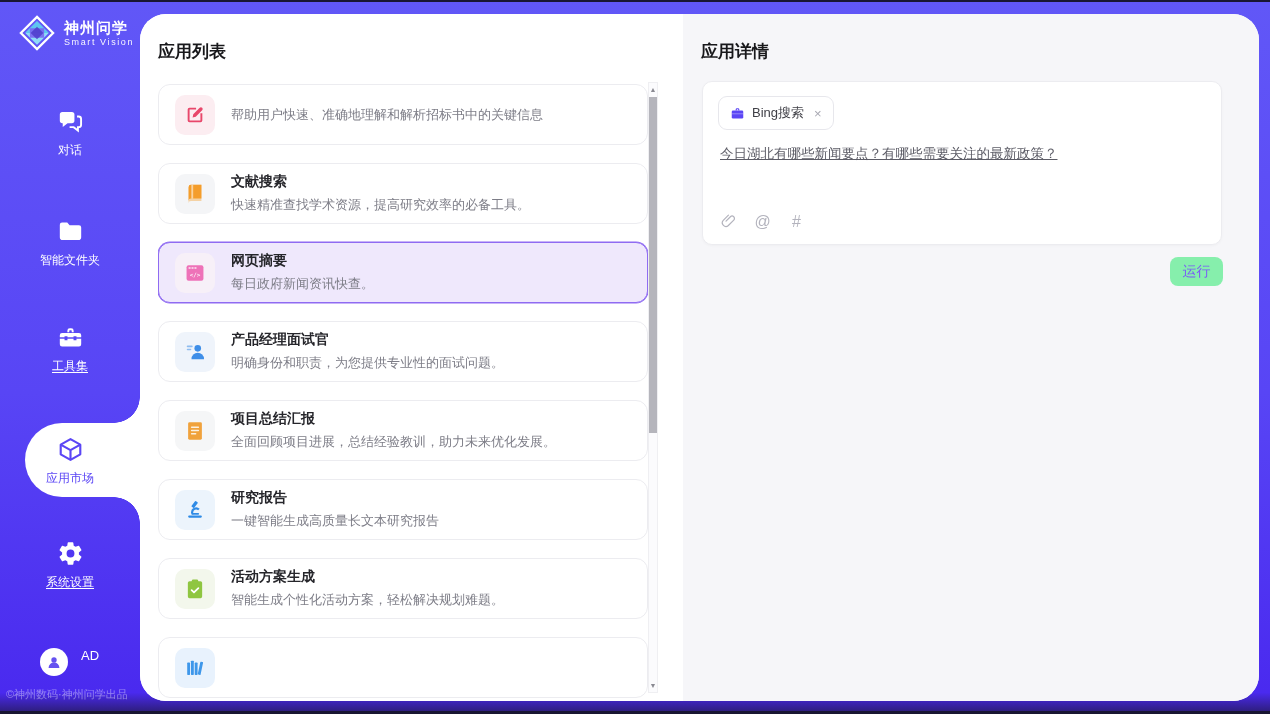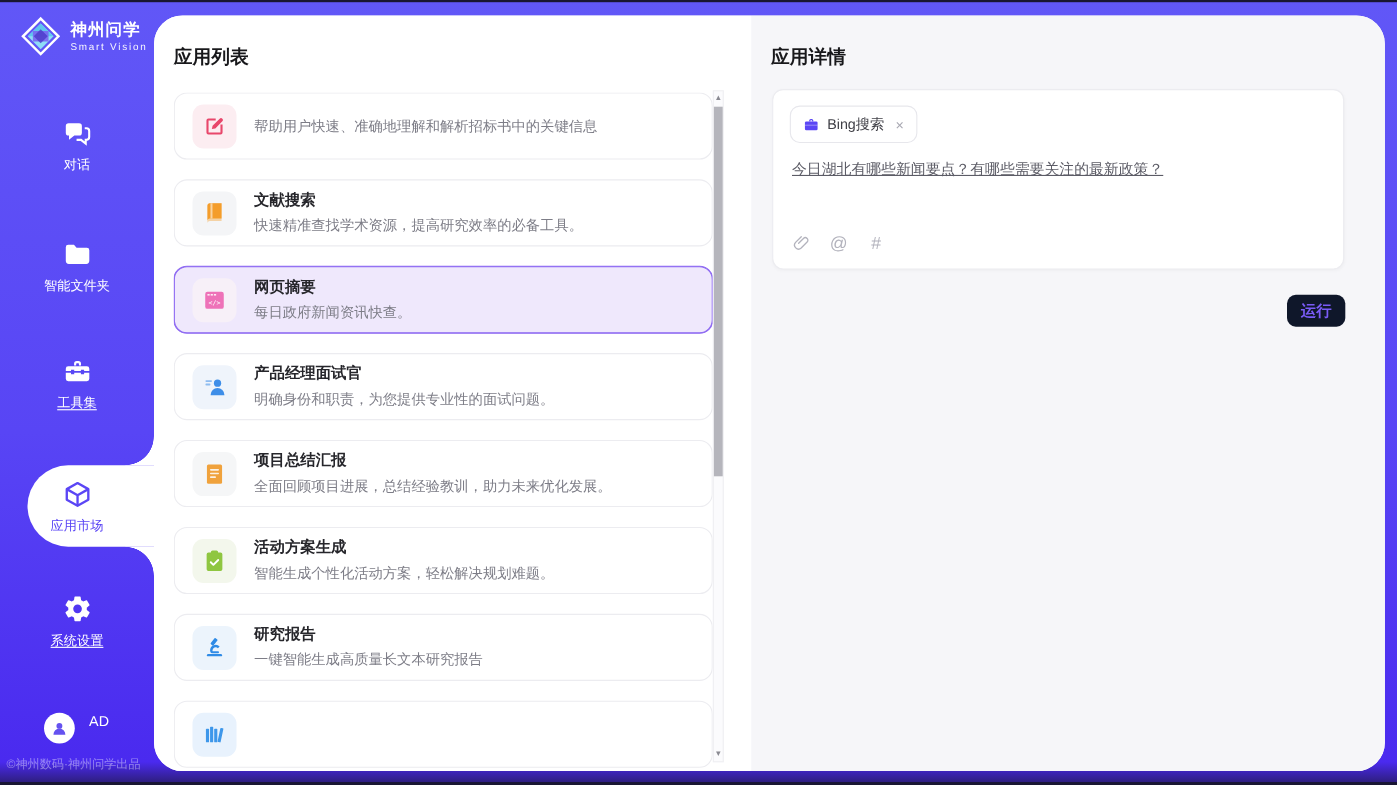--- a/index.html
+++ b/index.html
@@ -77,23 +77,23 @@
   .tool-tag { position:absolute; top:14px; left:15px; display:inline-flex; align-items:center; gap:7px;
     padding:7px 11px; border:1px solid #e7e7ec; border-radius:9px; background:#fff;
     font-size:13px; color:#3f3f46; cursor:pointer; }
   .tool-tag .ticon { width:15px; height:15px; color:#5B46F5; }
   .tool-tag .ticon svg { width:100%; height:100%; }
   .tag-close { color:#a8a8b2; font-size:13px; margin-left:3px; cursor:pointer; }
   .query-text { position:absolute; top:62px; left:17px; right:17px; font-size:13.5px; color:#5c5c66; line-height:1.5;text-decoration:underline; }
   .attach-row { position:absolute; left:17px; bottom:14px; display:flex; gap:17px; align-items:center; color:#b3b3bd; }
   .attach-row .aicon { width:17px; height:17px; font-size:16px; line-height:17px; text-align:center; cursor:pointer; }
   .attach-row .aicon svg { width:100%; height:100%; }
-  .run-btn { position:absolute; top:254px; left:487px; width:53px; height:29px; background:#0f172a;
+  .run-btn { position:absolute; top:243px; left:487px; width:53px; height:29px; background:#86efac;
     color:#7A5BF7; font-size:14px; border-radius:8px; display:flex; align-items:center;
-    justify-content:center; cursor:pointer;font-weight:bold; }
+    justify-content:center; cursor:pointer; }
 </style>
 </head>
 <body>
 
 <div class="edge-top"></div>
 
 <div class="sidebar">
   <div class="logo">
     <span class="logo-icon"><svg viewBox="0 0 24 24">
           <path d="M12 1.8L22.2 12 12 22.2 1.8 12z" fill="none" stroke="#fff" stroke-width="1.4"></path>
@@ -225,44 +225,44 @@
                 <rect x="7.5" y="14.2" width="6" height="1.6" rx=".8"></rect>
               </g>
             </svg>
           </span>
           <span class="card-text">
             <span class="card-title">项目总结汇报</span>
             <span class="card-desc">全面回顾项目进展，总结经验教训，助力未来优化发展。</span>
           </span>
         </div>
         <div class="app-card">
-          <span class="tile" style="background:#F3F7EC;color:#8FC641">
-            <svg viewBox="0 0 24 24" fill="currentColor">
-              <path d="M8.5 3.5V3a1.5 1.5 0 011.5-1.5h4A1.5 1.5 0 0115.5 3v.5H18a1.8 1.8 0 011.8 1.8v15A1.8 1.8 0 0118 22H6a1.8 1.8 0 01-1.8-1.8v-15A1.8 1.8 0 016 3.5z"></path>
-              <rect x="8.5" y="2.6" width="7" height="3.4" rx=".9" opacity=".7"></rect>
-              <path d="M8.3 13.2l2.6 2.6 4.8-4.8" stroke="#fff" stroke-width="1.9" fill="none" stroke-linecap="round" stroke-linejoin="round"></path>
-            </svg>
-          </span>
-          <span class="card-text">
-            <span class="card-title">活动方案生成</span>
-            <span class="card-desc">智能生成个性化活动方案，轻松解决规划难题。</span>
-          </span>
-        </div>
-        <div class="app-card">
           <span class="tile" style="background:#ECF4FC;color:#2F8BE6">
             <svg viewBox="0 0 24 24" fill="currentColor">
               <rect x="9.8" y="2.2" width="3.6" height="7.6" rx=".8" transform="rotate(38 11.6 6)"></rect>
               <path d="M7.6 14.6a5.6 5.6 0 019.5-4l-1.7 1.7a3.2 3.2 0 00-5.4 2.3 3.2 3.2 0 00.5 1.7l-1.8 1.1a5.6 5.6 0 01-1.1-2.8z"></path>
               <rect x="4.5" y="18" width="15" height="2.4" rx="1.2"></rect>
               <rect x="9" y="15.2" width="7.5" height="2" rx="1"></rect>
             </svg>
           </span>
           <span class="card-text">
             <span class="card-title">研究报告</span>
             <span class="card-desc">一键智能生成高质量长文本研究报告</span>
+          </span>
+        </div>
+        <div class="app-card">
+          <span class="tile" style="background:#F3F7EC;color:#8FC641">
+            <svg viewBox="0 0 24 24" fill="currentColor">
+              <path d="M8.5 3.5V3a1.5 1.5 0 011.5-1.5h4A1.5 1.5 0 0115.5 3v.5H18a1.8 1.8 0 011.8 1.8v15A1.8 1.8 0 0118 22H6a1.8 1.8 0 01-1.8-1.8v-15A1.8 1.8 0 016 3.5z"></path>
+              <rect x="8.5" y="2.6" width="7" height="3.4" rx=".9" opacity=".7"></rect>
+              <path d="M8.3 13.2l2.6 2.6 4.8-4.8" stroke="#fff" stroke-width="1.9" fill="none" stroke-linecap="round" stroke-linejoin="round"></path>
+            </svg>
+          </span>
+          <span class="card-text">
+            <span class="card-title">活动方案生成</span>
+            <span class="card-desc">智能生成个性化活动方案，轻松解决规划难题。</span>
           </span>
         </div>
         <div class="app-card">
           <span class="tile" style="background:#E8F2FD;color:#3E97EA">
             <svg viewBox="0 0 24 24" fill="currentColor">
               <rect x="3.5" y="6" width="3.1" height="13.5" rx=".7"></rect>
               <rect x="7.6" y="4" width="3.1" height="15.5" rx=".7"></rect>
               <rect x="11.7" y="6" width="3.1" height="13.5" rx=".7"></rect>
               <rect x="16.4" y="5.2" width="3.1" height="14.3" rx=".7" transform="rotate(12 18 12.3)"></rect>
             </svg>

